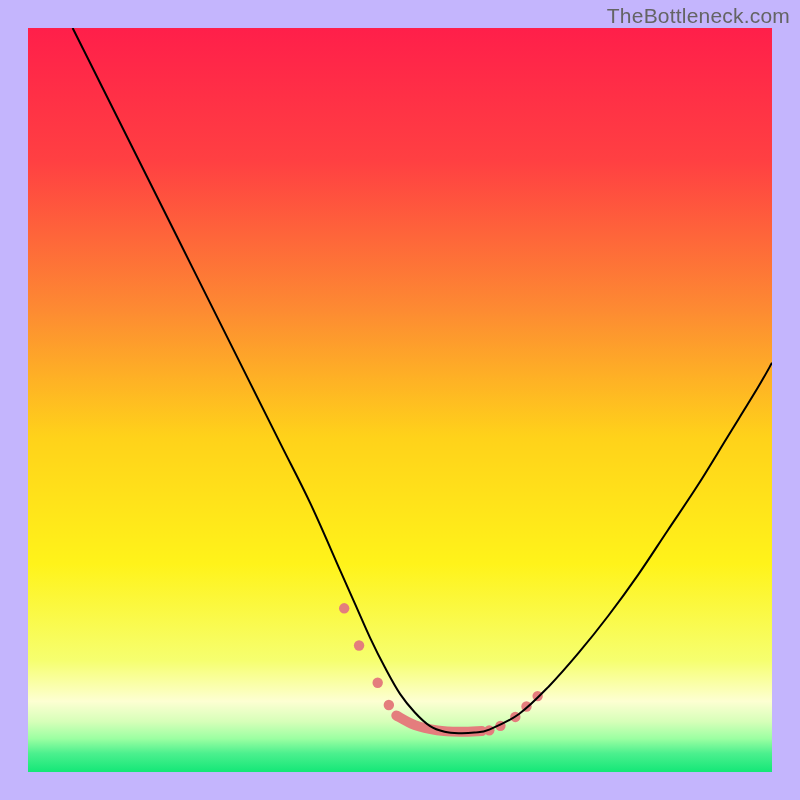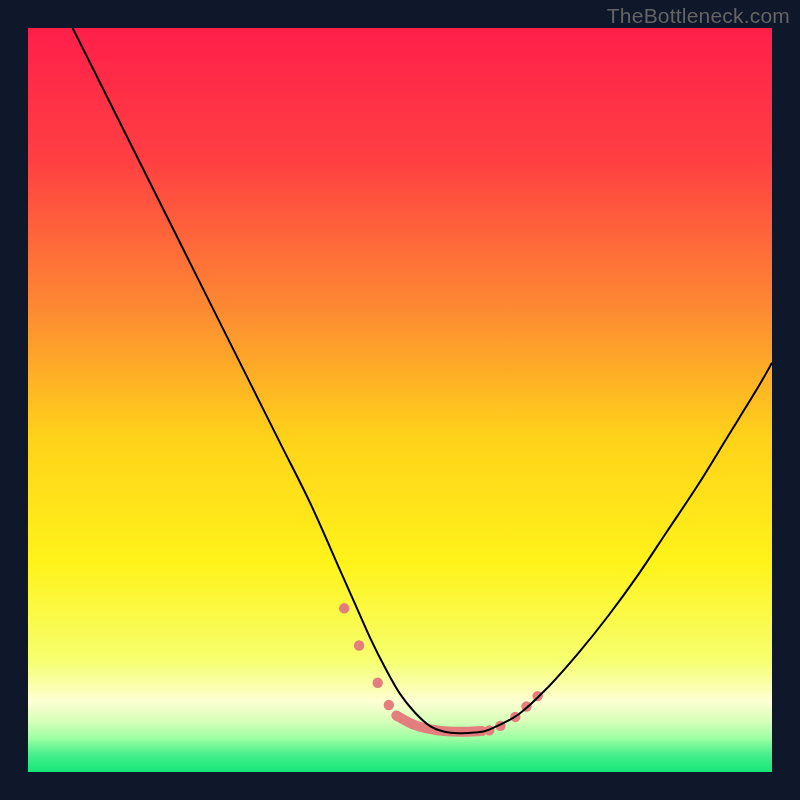--- a/index.html
+++ b/index.html
@@ -7,21 +7,21 @@
     padding: 0;
     width: 800px;
     height: 800px;
     overflow: hidden;
     background: #000;
     font-family: Arial, Helvetica, sans-serif;
   }
   .frame {
     position: absolute;
     inset: 0;
-    background: #0f172a;
+    background: #c4b5fd;
   }
   .plot {
     position: absolute;
     left: 28px;
     top: 28px;
     width: 744px;
     height: 744px;
     overflow: hidden;
   }
   .watermark {

